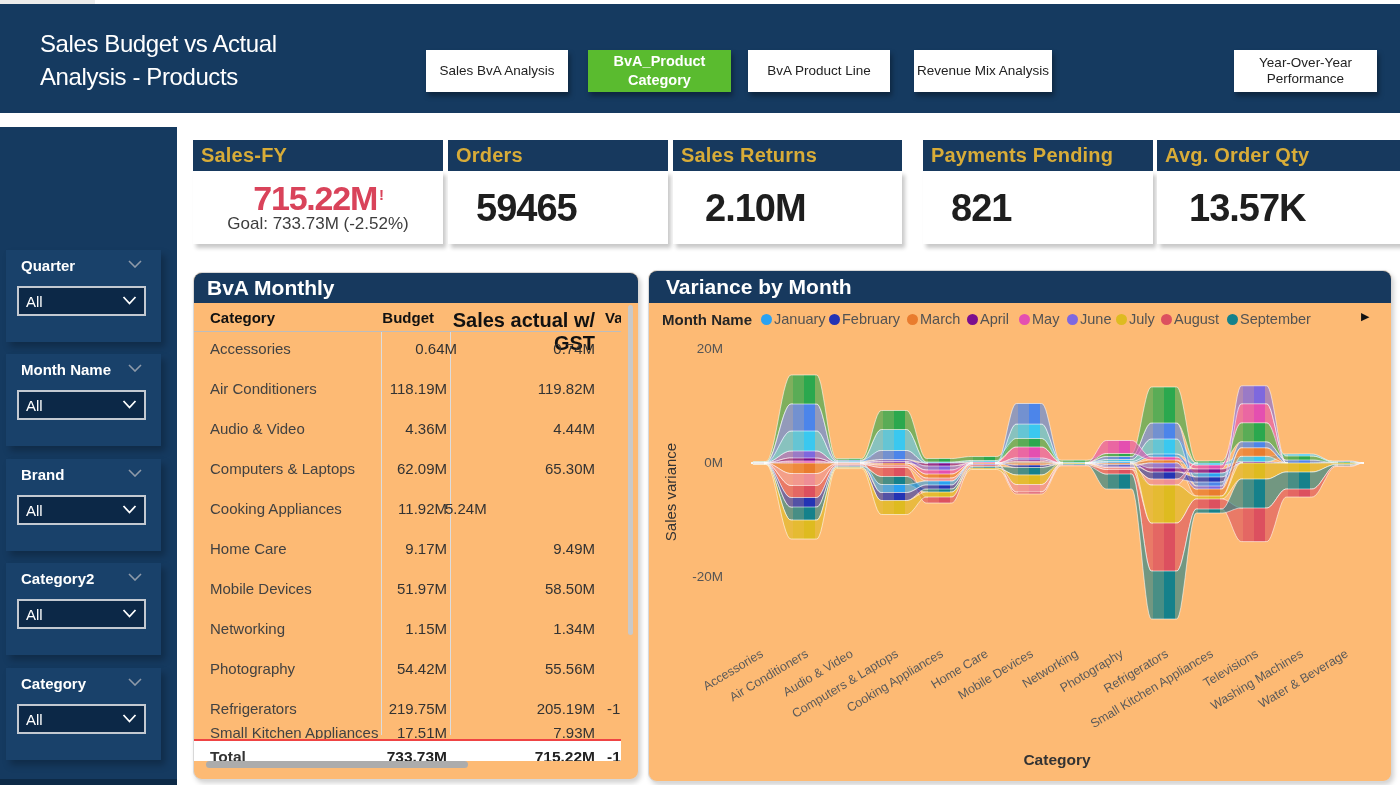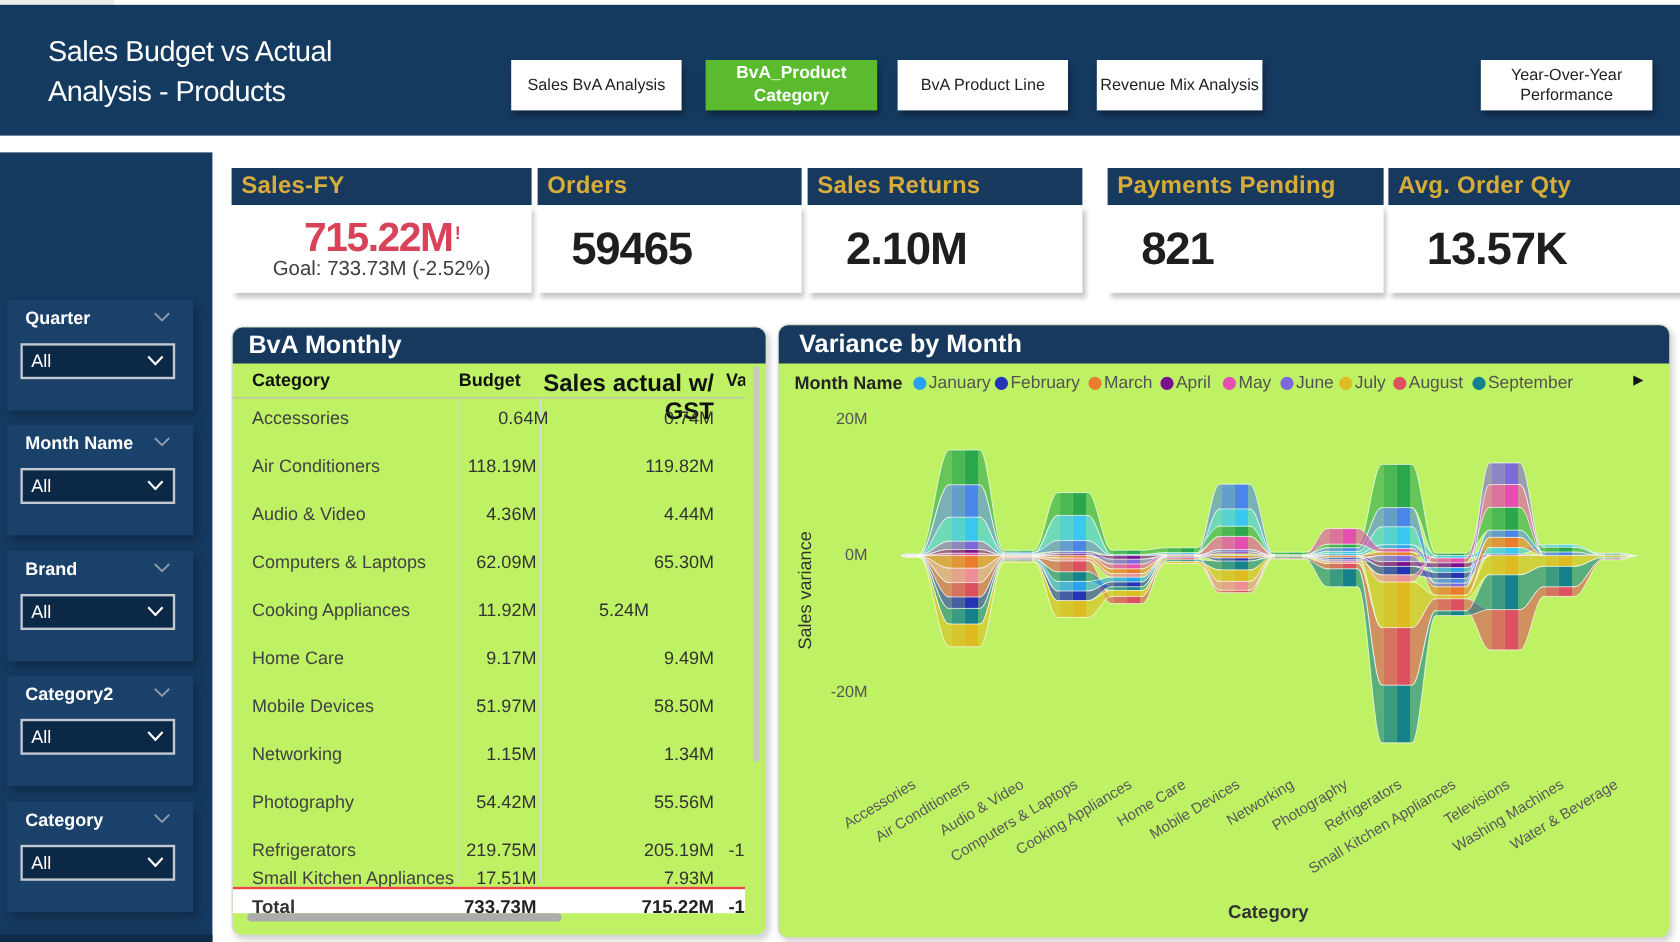--- a/index.html
+++ b/index.html
@@ -19,21 +19,21 @@
   .slicer .chev { position:absolute; right:19px; top:10px; width:14px; height:8px; }
   .slicer .box { position:absolute; left:11px; top:36px; width:129px; height:30px;
     background:#0C2847; border:2px solid #C3C9D1; color:#fff; font-size:15px;
     display:flex; align-items:center; padding-left:7px; }
   .slicer .box svg { position:absolute; right:7px; top:8px; }
   .kpi { top:140px; }
   .kpi .kh { height:31px; background:#17395E; color:#D8AC38; font-size:20px; font-weight:bold; letter-spacing:1.1px;
     line-height:30px; padding-left:8px; letter-spacing:.2px;}
   .kpi .kb { height:73px; background:#fff; position:relative; box-shadow:3px 4px 4px rgba(0,0,0,.22); }
   .kpi .num { position:absolute; left:28px; top:16px; font-size:38px; font-weight:bold; color:#1E1E1E; letter-spacing:-1px;}
-  .panel { background:#bef264; border:1px solid #D8D8D8; border-radius:9px; box-shadow:2px 3px 5px rgba(0,0,0,.18); }
+  .panel { background:#fdba74; border:1px solid #D8D8D8; border-radius:9px; box-shadow:2px 3px 5px rgba(0,0,0,.18); }
   .ptit { height:30px; background:#17395E; border-radius:8px 8px 0 0; color:#fff;
     font-size:21px; font-weight:bold; line-height:29px; padding-left:13px; }
 </style>
 </head>
 <body>
 <div id="page">
 
   <div class="abs" style="left:0;top:0;width:95px;height:4px;background:#ECECEC"></div>
 
   <div class="abs" id="hdr">
@@ -143,21 +143,21 @@
     <div style="position:absolute;left:103px;top:77px;width:150px;text-align:right;font-size:15px;color:#333;">118.19M</div>
     <div style="position:absolute;left:251px;top:77px;width:150px;text-align:right;font-size:15px;color:#333;">119.82M</div>
     <div style="position:absolute;left:16px;top:117px;font-size:15px;color:#424242;">Audio &amp; Video</div>
     <div style="position:absolute;left:103px;top:117px;width:150px;text-align:right;font-size:15px;color:#333;">4.36M</div>
     <div style="position:absolute;left:251px;top:117px;width:150px;text-align:right;font-size:15px;color:#333;">4.44M</div>
     <div style="position:absolute;left:16px;top:157px;font-size:15px;color:#424242;">Computers &amp; Laptops</div>
     <div style="position:absolute;left:103px;top:157px;width:150px;text-align:right;font-size:15px;color:#333;">62.09M</div>
     <div style="position:absolute;left:251px;top:157px;width:150px;text-align:right;font-size:15px;color:#333;">65.30M</div>
     <div style="position:absolute;left:16px;top:197px;font-size:15px;color:#424242;">Cooking Appliances</div>
     <div style="position:absolute;left:103px;top:197px;width:150px;text-align:right;font-size:15px;color:#333;">11.92M</div>
-    <div style="position:absolute;left:251px;top:197px;width:150px;text-align:center;font-size:15px;color:#333;">5.24M</div>
+    <div style="position:absolute;left:251px;top:197px;width:150px;text-align:left;font-size:15px;color:#333;">5.24M</div>
     <div style="position:absolute;left:16px;top:237px;font-size:15px;color:#424242;">Home Care</div>
     <div style="position:absolute;left:103px;top:237px;width:150px;text-align:right;font-size:15px;color:#333;">9.17M</div>
     <div style="position:absolute;left:251px;top:237px;width:150px;text-align:right;font-size:15px;color:#333;">9.49M</div>
     <div style="position:absolute;left:16px;top:277px;font-size:15px;color:#424242;">Mobile Devices</div>
     <div style="position:absolute;left:103px;top:277px;width:150px;text-align:right;font-size:15px;color:#333;">51.97M</div>
     <div style="position:absolute;left:251px;top:277px;width:150px;text-align:right;font-size:15px;color:#333;">58.50M</div>
     <div style="position:absolute;left:16px;top:317px;font-size:15px;color:#424242;">Networking</div>
     <div style="position:absolute;left:103px;top:317px;width:150px;text-align:right;font-size:15px;color:#333;">1.15M</div>
     <div style="position:absolute;left:251px;top:317px;width:150px;text-align:right;font-size:15px;color:#333;">1.34M</div>
     <div style="position:absolute;left:16px;top:357px;font-size:15px;color:#424242;">Photography</div>

